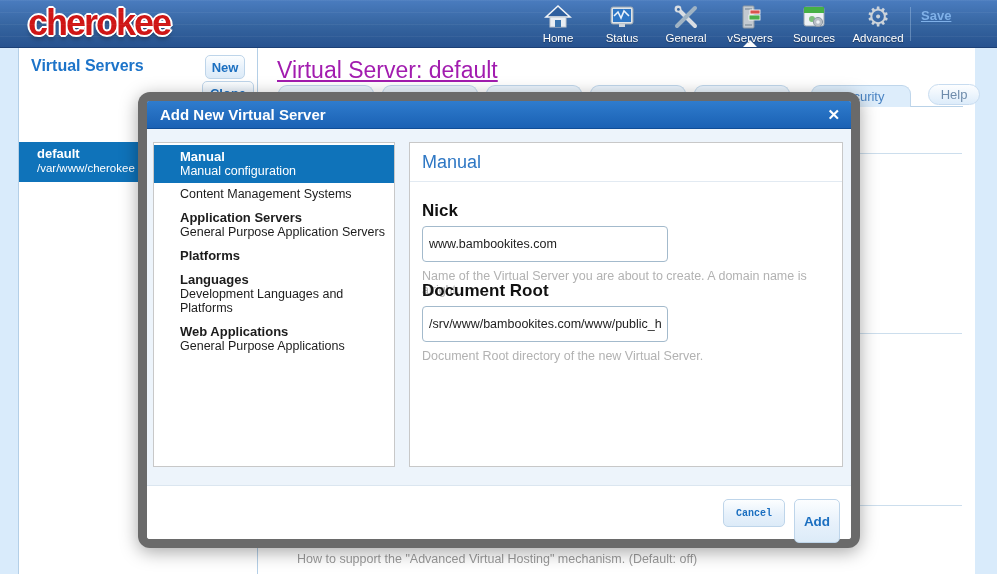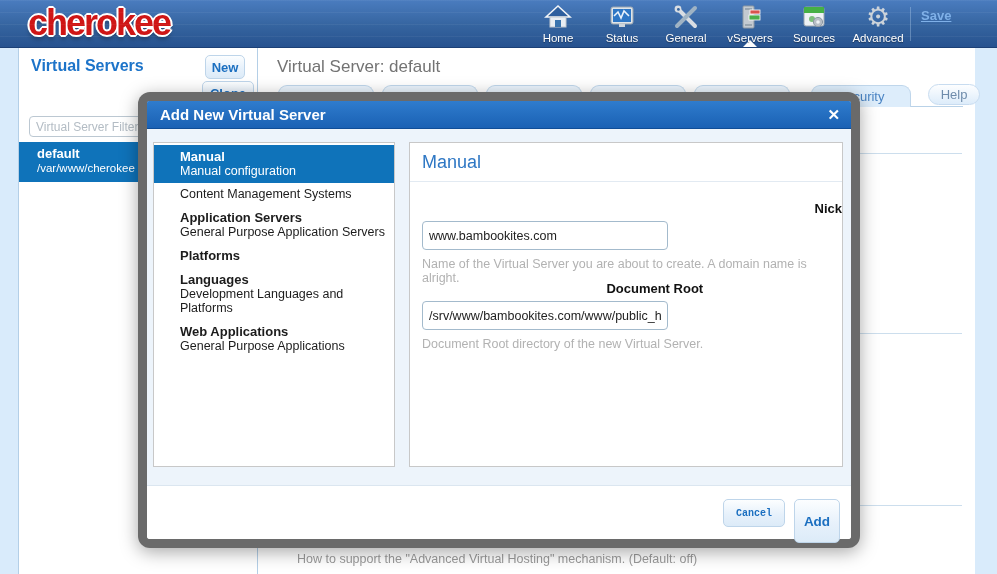--- a/index.html
+++ b/index.html
@@ -42,21 +42,21 @@
     border:1px solid #bcc8d2; border-radius:4px; padding:0 6px; font-size:12px; color:#333;
     font-family:"Liberation Sans",sans-serif; }
   .filter-input::placeholder { color:#b3bcc4; }
   .server-item { position:absolute; left:0; top:94px; width:240px; height:40px; background:#0f73ba;
     color:#fff; padding:4px 0 0 18px; cursor:pointer; }
   .server-name { font-size:13px; font-weight:bold; }
   .server-root { font-size:11.5px; margin-top:1px; }
 
   
   .main { position:absolute; left:258px; top:48px; width:717px; height:526px; background:#fff; z-index:1; }
-  .main-title { position:absolute; left:19px; top:9px; font-size:17px; color:#737373; }
+  .main-title { position:absolute; left:19px; top:9px; font-size:23px; color:#a21caf;text-decoration:underline; }
   .help-btn { position:absolute; left:670px; top:10px; width:52px; height:21px; border-radius:11px;
     background:linear-gradient(180deg,#fdfeff,#ddecfa); border:1px solid #c8dcf0;
     color:#6f8cab; font-size:13px; font-family:"Liberation Sans",sans-serif; cursor:pointer;margin-top:26px; }
   .tab-row { position:absolute; left:10px; top:37px; width:695px; height:22px; border-bottom:1px solid #b9d2e8; }
   .tab { position:absolute; top:0; height:22px; background:#e9f3fc; border:1px solid #bfd6eb; border-bottom:none;
     border-radius:9px 9px 0 0; color:#4a84c4; font-size:13px; text-align:center; line-height:21px; cursor:pointer; }
   .tab-1{left:10px;width:96px;} .tab-2{left:114px;width:96px;} .tab-3{left:218px;width:96px;}
   .tab-4{left:322px;width:96px;} .tab-5{left:426px;width:96px;} .tab-6{left:543px;width:100px; background:#ddedfb;}
   .bg-line { position:absolute; left:12px; width:692px; height:1px; background:#ccdeed; }
   .bg-line-1{top:105px;} .bg-line-2{top:285px;} .bg-line-3{top:457px;}
@@ -84,22 +84,22 @@
   .menu-item { padding:4px 8px 5px 26px; cursor:pointer; }
   .menu-item .mi-title { font-size:13px; font-weight:bold; color:#1c1c1c; }
   .menu-item .mi-sub { font-size:12.5px; color:#1c1c1c; }
   .menu-item.selected { background:#0f73ba; }
   .menu-item.selected .mi-title, .menu-item.selected .mi-sub { color:#fff; }
   .content-panel { position:absolute; left:262px; top:13px; width:434px; height:325px; background:#fff;
     border:1px solid #c8c8c8; }
   .panel-heading { font-size:18px; color:#2e77c4; padding:9px 0 8px 12px; border-bottom:1px solid #e2eaf2; }
   .field { position:absolute; left:12px; }
   .field-1 { top:58px; } .field-2 { top:138px; }
-  .field-label { font-size:13px; font-weight:bold; color:#111;text-align:right; }
-  .field-input { display:block; margin-top:5px; width:246px; height:29px; border:1px solid #a3bacc;
+  .field-label { font-size:17px; font-weight:bold; color:#111; }
+  .field-input { display:block; margin-top:5px; width:246px; height:36px; border:1px solid #a3bacc;
     border-radius:4px; padding:0 6px; font-size:12.5px; color:#222; font-family:"Liberation Sans",sans-serif; }
   .field-help { margin-top:7px; font-size:12.5px; color:#b2b2b2; }
   .modal-footer { position:absolute; left:0; right:0; bottom:0; height:54px; background:#fff;
     border-top:1px solid #dbe6f0; border-radius:0 0 3px 3px; }
   .cancel-btn { position:absolute; right:66px; top:13px; width:62px; height:28px; font-size:10px;font-family:Liberation Mono, monospace; }
   .add-btn { position:absolute; right:11px; top:13px; width:46px; height:44px; font-size:13.5px; }
 </style>
 </head>
 <body>
 
@@ -171,21 +171,20 @@
     </div>
     <div class="active-marker"></div>
     <div class="nav-divider"></div>
     <a class="save-link">Save</a>
   </div>
 
   <div class="sidebar">
     <div class="sb-title">Virtual Servers</div>
     <button class="btn new-btn">New</button>
     <button class="btn clone-btn">Clone</button>
-    <input class="filter-input" type="text" placeholder="Virtual Server Filter" style="">
     <div class="server-item">
       <div class="server-name">default</div>
       <div class="server-root">/var/www/cherokee</div>
     </div>
   </div>
 
   <div class="main">
     <div class="main-title">Virtual Server: default</div>
     <button class="help-btn">Help</button>
     <div class="tab-row">

